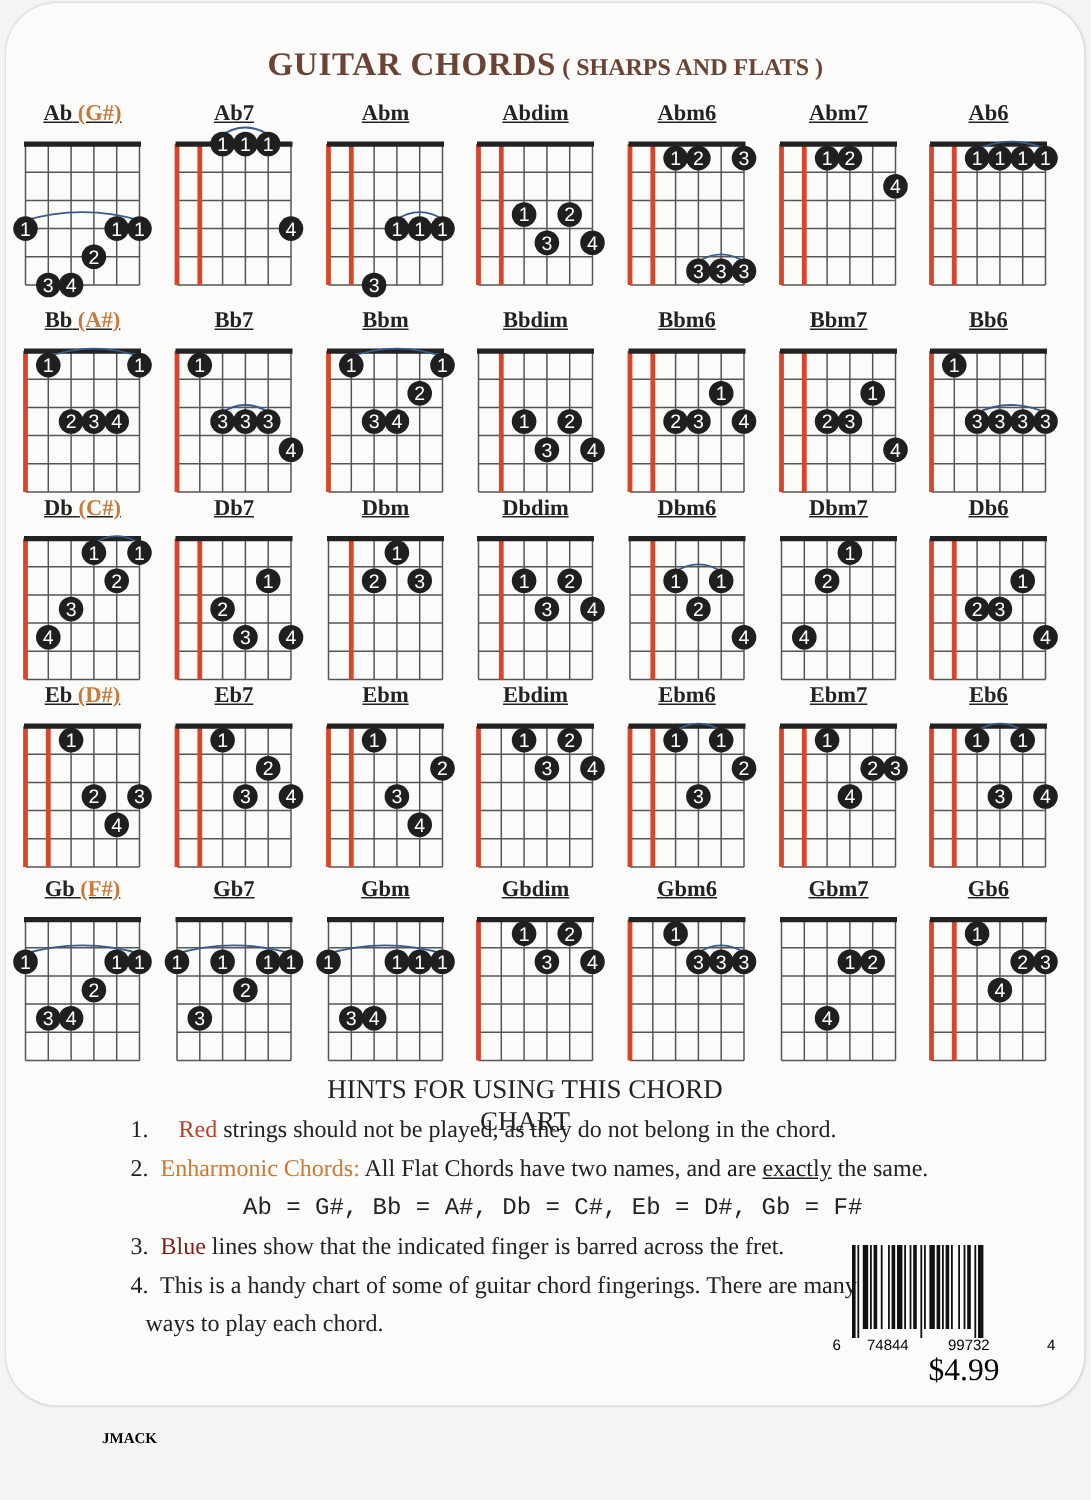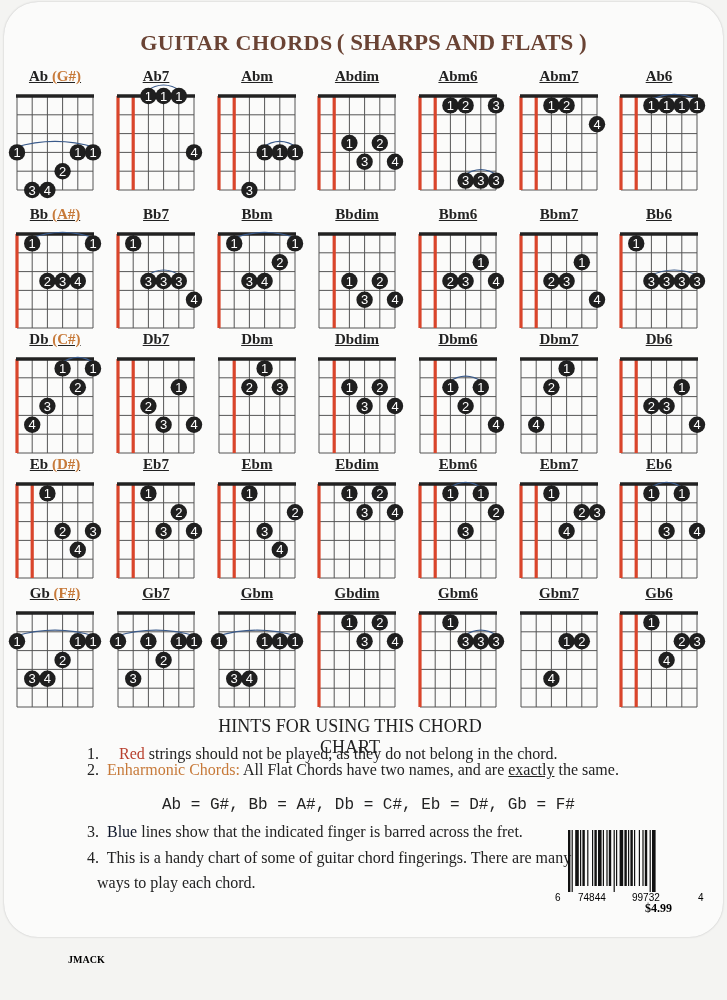--- a/index.html
+++ b/index.html
@@ -1,35 +1,35 @@
 <!DOCTYPE html>
 <html><head>
 <meta charset="utf-8">
 <style>
   html, body { margin:0; padding:0; }
   body { width:727px; height:1000px; background:#f4f4f2; position:relative; overflow:hidden; font-family:"Liberation Serif", serif; }
   .card { position:absolute; left:4px; top:2px; width:719px; height:935px; background:#fbfbfa; border-radius:34px; box-shadow:0 0 2px #bbb; }
   .title { position:absolute; top:30px; left:0; width:727px; text-align:center; color:#6a4334; font-weight:bold; }
   .title .big { font-size:22px; letter-spacing:0.5px; }
-  .title .small { font-size:23px; }
+  .title .small { font-size:16px; }
   .chord { position:absolute; width:100px; }
   .chord .name { position:absolute; top:0; left:0; width:100%; text-align:center; font-weight:bold; font-size:15px; color:#222;text-decoration:underline; }
   .chord .name .alt { color:#c77a3a; }
   .chord svg { position:absolute; left:0; top:22px; overflow:visible; }
   .hints { position:absolute; left:0; top:716px; width:727px; color:#222; font-size:16px; }
   .hints h2 { margin:0; font-weight:normal; font-size:18px; text-align:center; position:absolute; left:190px; width:320px; top:0; }
   .hint { position:absolute; left:87px; }
   .red { color:#b8402e;margin-left:12px; }
   .orange { color:#c77a3a; }
-  .blue { color:#0f172a; }
+  .blue { color:#7f1d1d; }
   .under { text-decoration:underline; }
   .jmack { position:absolute; left:68px; top:907px; font-size:10px; font-weight:bold;margin-top:47px; }
   .barcode { position:absolute; left:568px; top:830px; }
   .bc-num { position:absolute; top:892px; font-family:"Liberation Sans", sans-serif; font-size:10px; }
-  .price { position:absolute; left:645px; top:901px; font-size:12px; font-weight:bold; }
+  .price { position:absolute; left:619px; top:901px; font-size:21px; font-weight:normal; }
 </style>
 </head>
 <body>
 
 <div class="card"></div>
 
 <div class="title">
   <span class="big">GUITAR CHORDS</span>
   <span class="small">( SHARPS AND FLATS )</span>
 </div>
@@ -950,21 +950,21 @@
       </svg>
     </div>
   </div>
 
 <div class="hints">
   <h2>HINTS FOR USING THIS CHORD CHART</h2>
   <div class="hint" style="top:29px">
     <span>1.</span>&nbsp;
     <span class="red">Red</span><span> strings should not be played, as they do not belong in the chord.</span>
   </div>
-  <div class="hint" style="top:45px">
+  <div class="hint" style="top:55px">
     <span>2.</span>&nbsp;
     <span class="orange">Enharmonic Chords:</span><span> All Flat Chords have two names, and are </span><span class="under">exactly</span><span> the same.</span>
   </div>
   <div class="hint" style="top:80px; left:162px;font-family:Liberation Mono, monospace;">Ab = G#,  Bb = A#,  Db = C#,  Eb = D#,  Gb = F#</div>
   <div class="hint" style="top:107px">
     <span>3.</span>&nbsp;
     <span class="blue">Blue</span><span> lines show that the indicated finger is barred across the fret.</span>
   </div>
   <div class="hint" style="top:133px">
     <span>4.</span>&nbsp;

